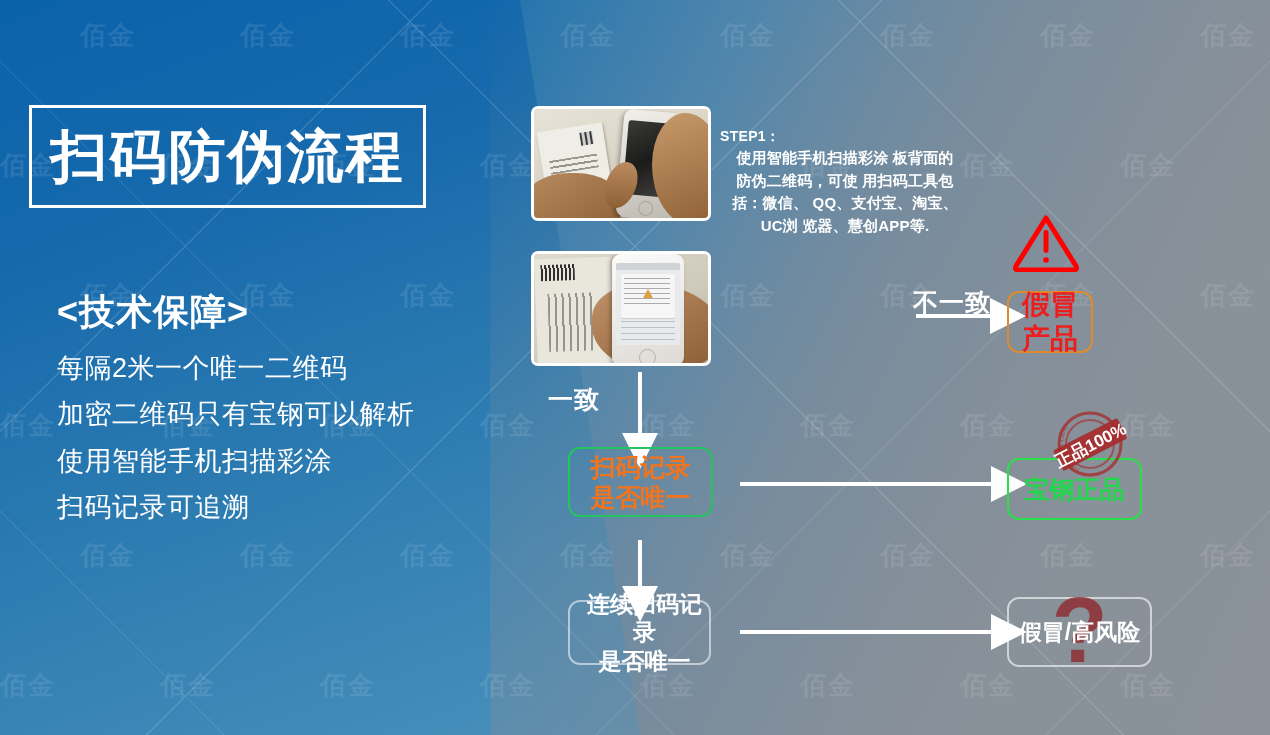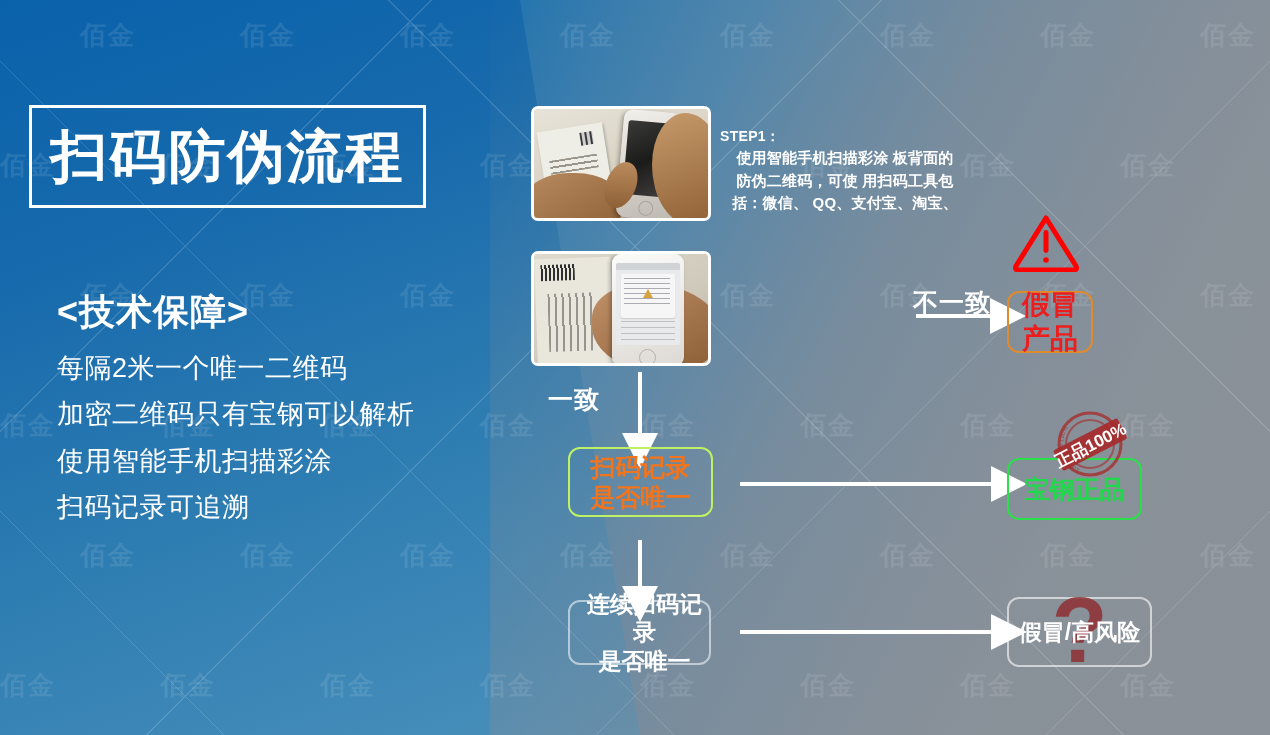--- a/index.html
+++ b/index.html
@@ -93,21 +93,21 @@
   #step1{left:720px;top:118px;width:250px;margin-top:8px;}
   #step2{left:714px;top:285px;width:205px;}
   .step-title{font-size:14px;line-height:1.5;letter-spacing:.3px;}
   .step-body{font-size:15px;line-height:1.5;letter-spacing:.2px;text-align:center;}
   .hl-orange{color:#f07d1f;}
 
   
   .fbox{position:absolute;box-sizing:border-box;border-radius:12px;display:flex;
     align-items:center;justify-content:center;text-align:center;font-weight:700;line-height:1.22;}
   #box-fake{left:1007px;top:291px;width:86px;height:62px;border:2px solid #e08a2e;color:#ee1d1d;font-size:28px;}
-  #box-unique{left:568px;top:447px;width:145px;height:70px;border:2px solid #bef264;color:#f2741c;font-size:25px;}
+  #box-unique{left:568px;top:447px;width:145px;height:70px;border:2px solid #22c55e;color:#f2741c;font-size:25px;}
   #box-genuine{left:1007px;top:458px;width:135px;height:62px;border:2px solid #2ae04a;color:#1fd94a;font-size:25px;}
   #box-cont{left:568px;top:600px;width:143px;height:65px;border:2px solid rgba(255,255,255,.55);color:#fff;font-size:23px;padding-left:10px;}
   #box-risk{left:1007px;top:597px;width:145px;height:70px;border:2px solid rgba(255,255,255,.6);color:#fff;font-size:23px;
     position:absolute;overflow:visible;}
   .risk-q{position:absolute;left:50%;top:50%;transform:translate(-50%,-52%);
     font-size:92px;font-weight:700;color:#8f3034;opacity:.85;z-index:0;line-height:1;}
   .risk-txt{position:relative;z-index:1;}
 
   
   .warn-tri{position:absolute;left:1012px;top:214px;width:68px;height:58px;}
@@ -234,20 +234,21 @@
       </div>
     </div>
   </div>
 
   <div class="step" id="step1">
     <div class="step-title">STEP1：</div>
     <div class="step-body">
       <div>使用智能手机扫描彩涂 板背面的</div>
       <div>防伪二维码，可使 用扫码工具包</div>
       <div>括：微信、 QQ、支付宝、淘宝、</div>
+      <div>UC浏 览器、慧创APP等.</div>
     </div>
   </div>
 
 
   <div class="warn-tri">
     <svg width="68" height="58" viewBox="0 0 68 58">
       <path d="M34 4 L64 52 Q66 56 61 56 L7 56 Q2 56 4 52 Z" fill="none" stroke="#ff0000" stroke-width="5" stroke-linejoin="round"></path>
       <rect x="31.5" y="16" width="5" height="23" rx="2.4" fill="#ff0000"></rect>
       <circle cx="34" cy="46" r="2.8" fill="#ff0000"></circle>
     </svg>

